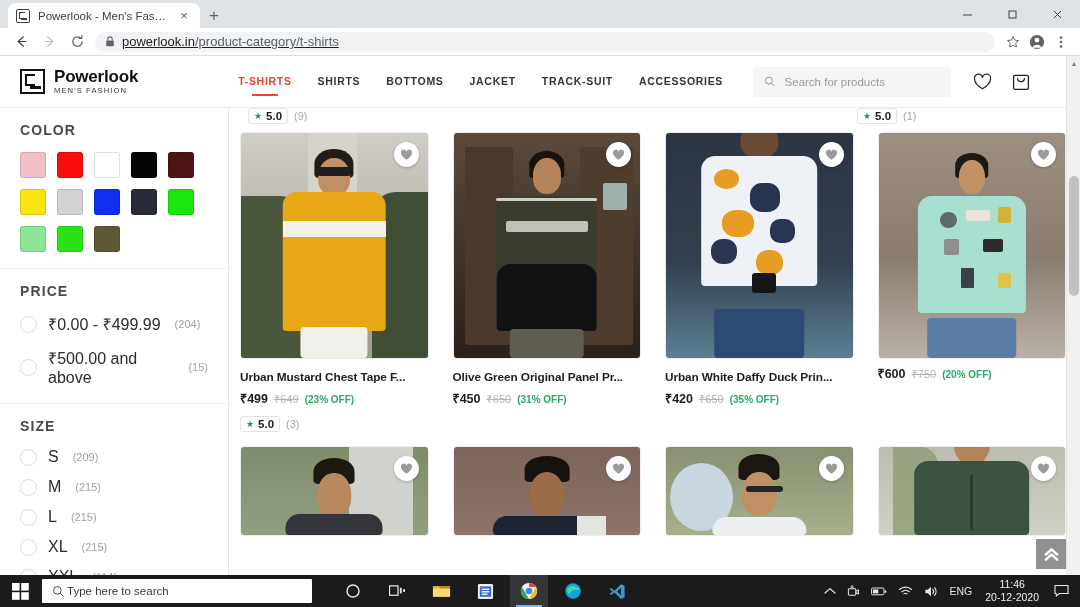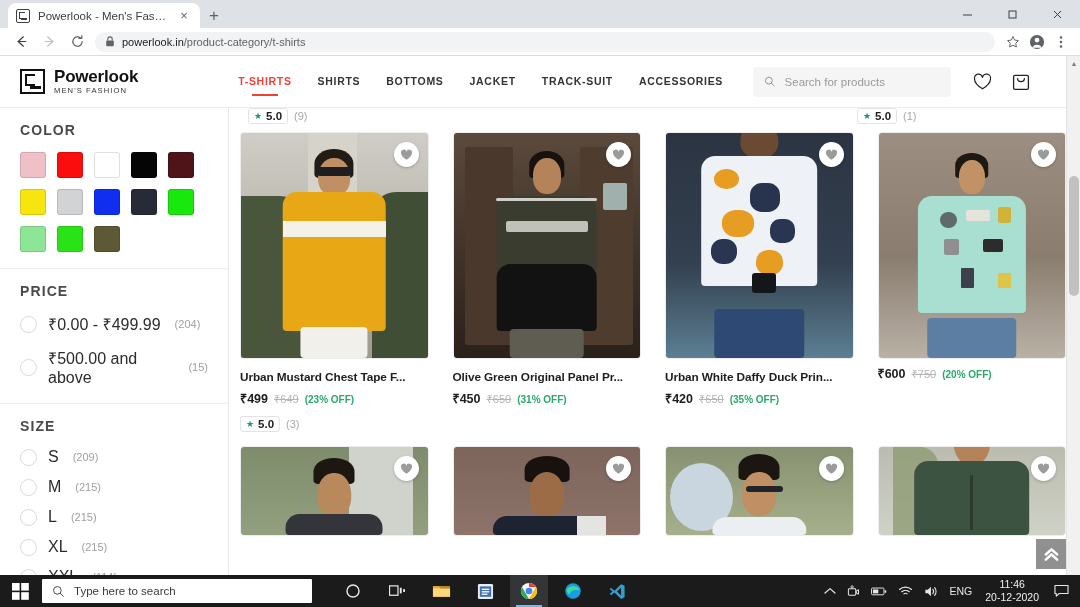--- a/index.html
+++ b/index.html
@@ -59,21 +59,21 @@
     width: 26px; height: 26px; display: flex; align-items: center; justify-content: center;
     color: #5f6368; border-radius: 50%;
   }
   .nav-btn.back { color: #3c4043; }
   .nav-btn.fwd { color: #bdc1c6; }
   .omnibox {
     flex: 1; height: 20px; background: #f1f3f4; border-radius: 10px;
     display: flex; align-items: center; padding: 0 10px; gap: 7px;
     margin: 0 5px 0 3px;
   }
-  .omnibox .url { font-size: 11px; color: #202124; white-space: nowrap; }
+  .omnibox .url { font-size: 13px; color: #202124; white-space: nowrap; text-decoration: underline; }
   .omnibox .url .host { color: #202124; }
   .omnibox .url .path { color: #5f6368; }
   .tb-icon {
     width: 22px; height: 22px; display: flex; align-items: center;
     justify-content: center; color: #5f6368;
   }
 
   
   .page { position: relative; height: 551px; background: #f97316; overflow: hidden; }
 
@@ -219,21 +219,21 @@
   
   .taskbar {
     position: absolute; left: 0; bottom: 0; width: 1080px; height: 32px;
     background: #1b1b1b; display: flex; align-items: center; color: #fff;
   }
   .tb-start {
     width: 40px; height: 32px; display: flex; align-items: center; justify-content: center;
   }
   .tb-search {
     width: 270px; height: 24px; background: #fff; border-radius: 1px; margin-left: 2px;
-    display: flex; align-items: center; gap: 9px; padding: 0 10px; color: #444;
+    display: flex; align-items: center; gap: 2px; padding: 0 10px; color: #444;
   }
   .tb-search span { font-size: 11.5px; color: #3a3a3a; }
   .tb-apps { display: flex; align-items: center; gap: 6px; margin-left: 22px; }
   .tb-app {
     width: 38px; height: 32px; display: flex; align-items: center; justify-content: center;
     position: relative;
   }
   .tb-app.active { background: #333537; }
   .tb-app.active::after {
     content: ""; position: absolute; bottom: 0; left: 6px; right: 6px; height: 2px;

